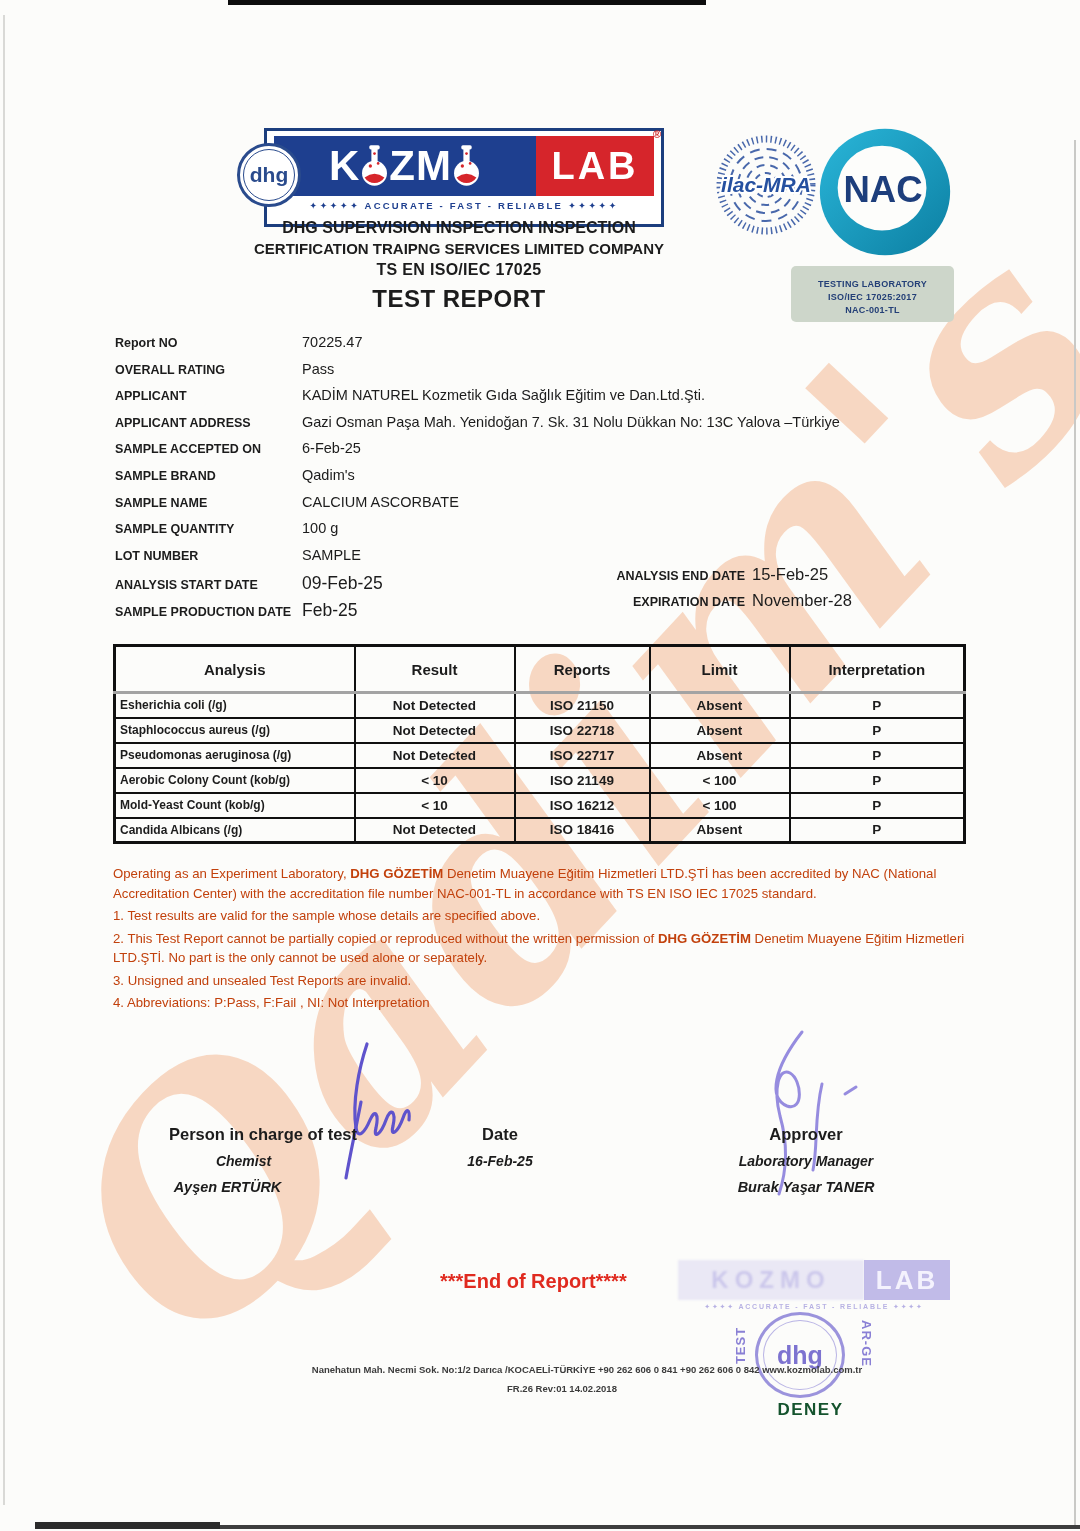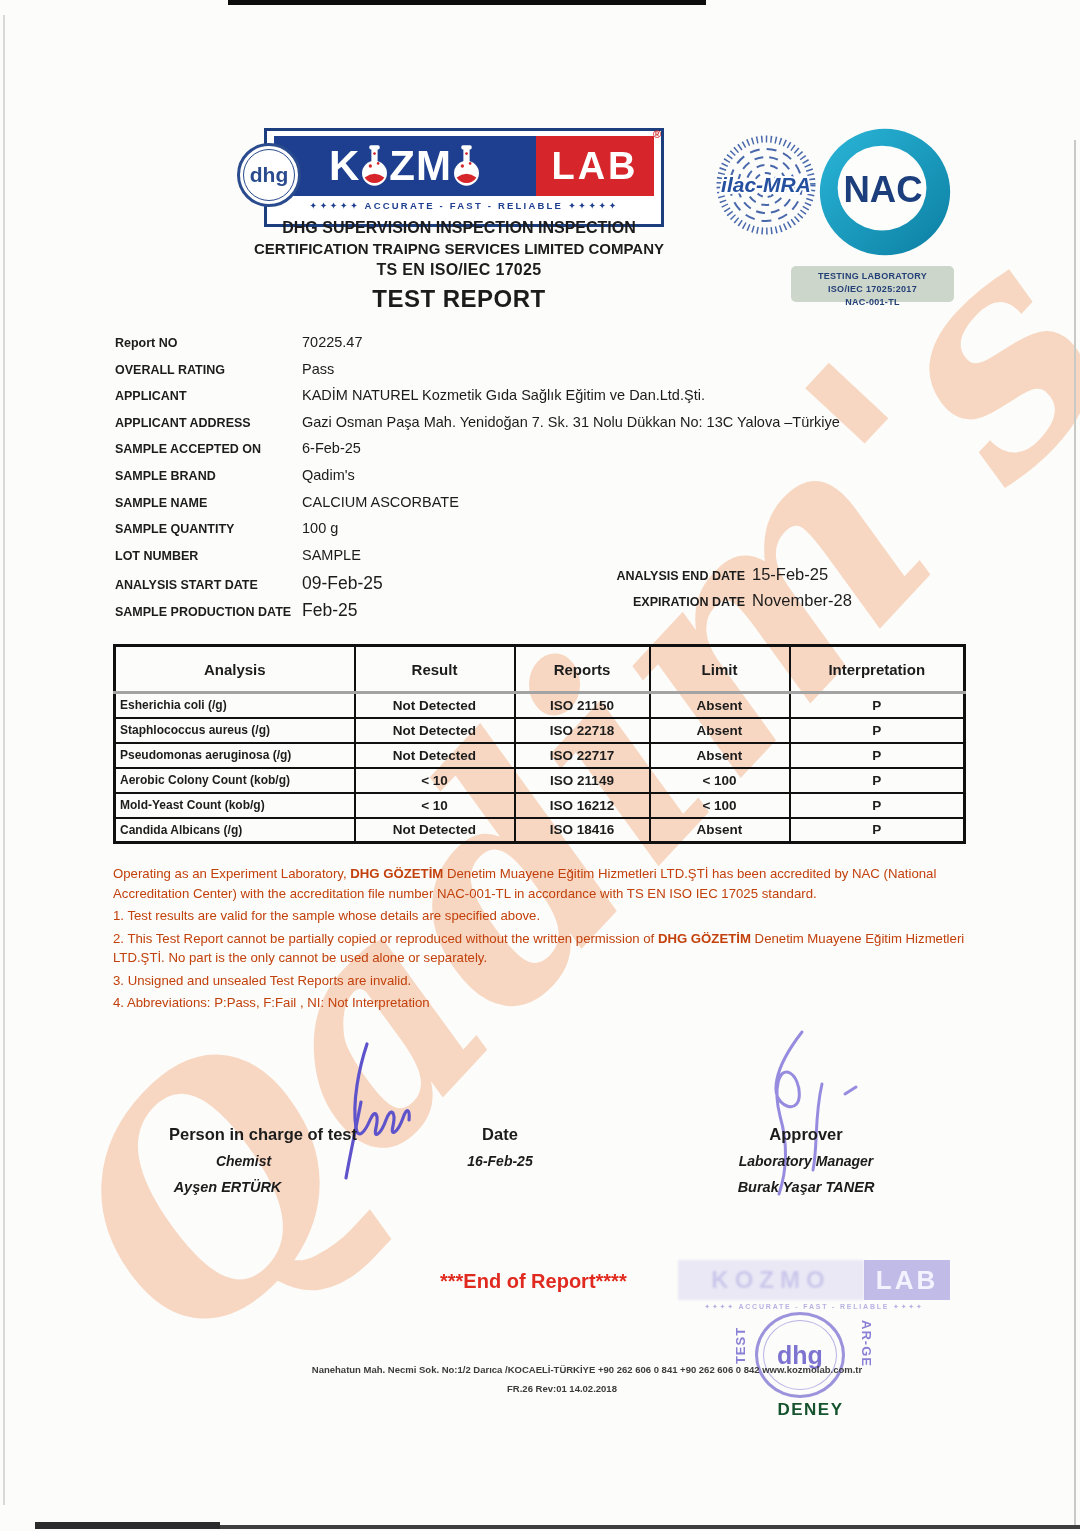--- a/index.html
+++ b/index.html
@@ -39,22 +39,22 @@
   .dhg-badge span{color:#2a4b8d;font-weight:800;font-size:21px;}
 
   .org-block{position:absolute;left:238px;top:219px;width:442px;text-align:center;}
   .org-line1{font-size:16px;font-weight:700;}
   .org-line2{font-size:15px;font-weight:700;margin-top:3px;}
   .org-line3{font-size:16px;font-weight:700;margin-top:4px;letter-spacing:.3px;}
   .report-title{font-size:24px;font-weight:800;margin-top:6px;letter-spacing:.5px;}
 
   .ilac-logo{position:absolute;left:700px;top:133px;}
   .nac-logo{position:absolute;left:806px;top:118px;}
-  .nac-caption{position:absolute;left:791px;top:266px;width:163px;height:36px;background:#cdd6ca;
-    border-radius:5px;text-align:center;color:#233f77;font-weight:800;padding-top:4px;box-sizing:border-box;}
+  .nac-caption{position:absolute;left:791px;top:266px;width:163px;height:56px;background:#cdd6ca;
+    border-radius:5px;text-align:center;color:#233f77;font-weight:800;padding-top:12px;box-sizing:border-box;}
   .nac-caption div{font-size:9px;line-height:13px;letter-spacing:.3px;}
 
   
   .fields-list{position:absolute;left:115px;top:334px;width:850px;}
   .field-row{display:flex;height:26.6px;align-items:baseline;}
   .field-label{width:187px;flex:none;font-size:12.5px;font-weight:700;}
   .field-value{font-size:14.5px;}
   .field-value-lg{font-size:17.5px;}
   .fields-right{position:absolute;left:560px;top:565px;}
   .field-row-r{display:flex;height:26px;align-items:baseline;}

